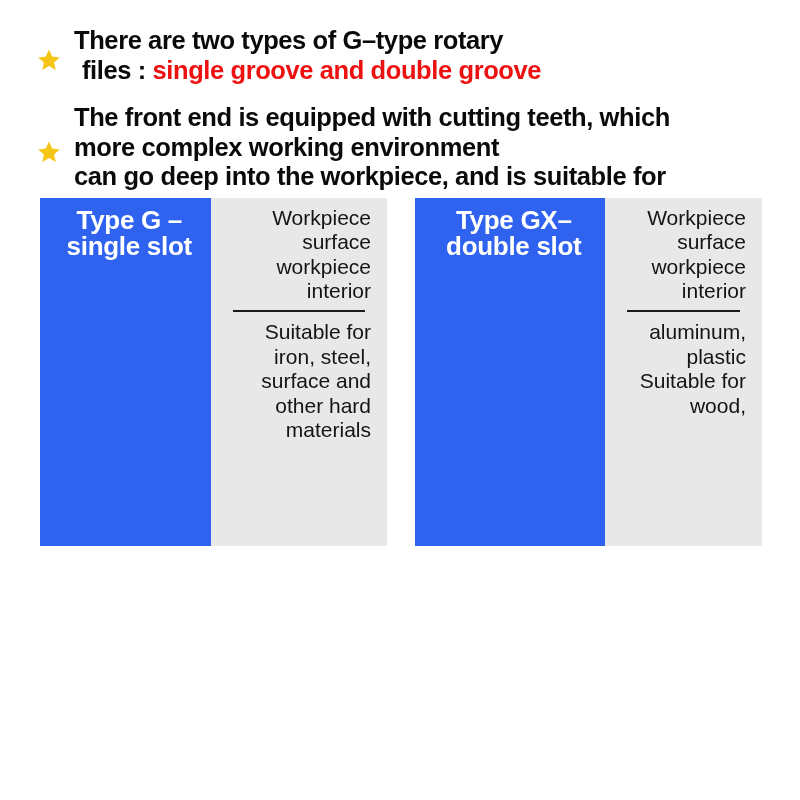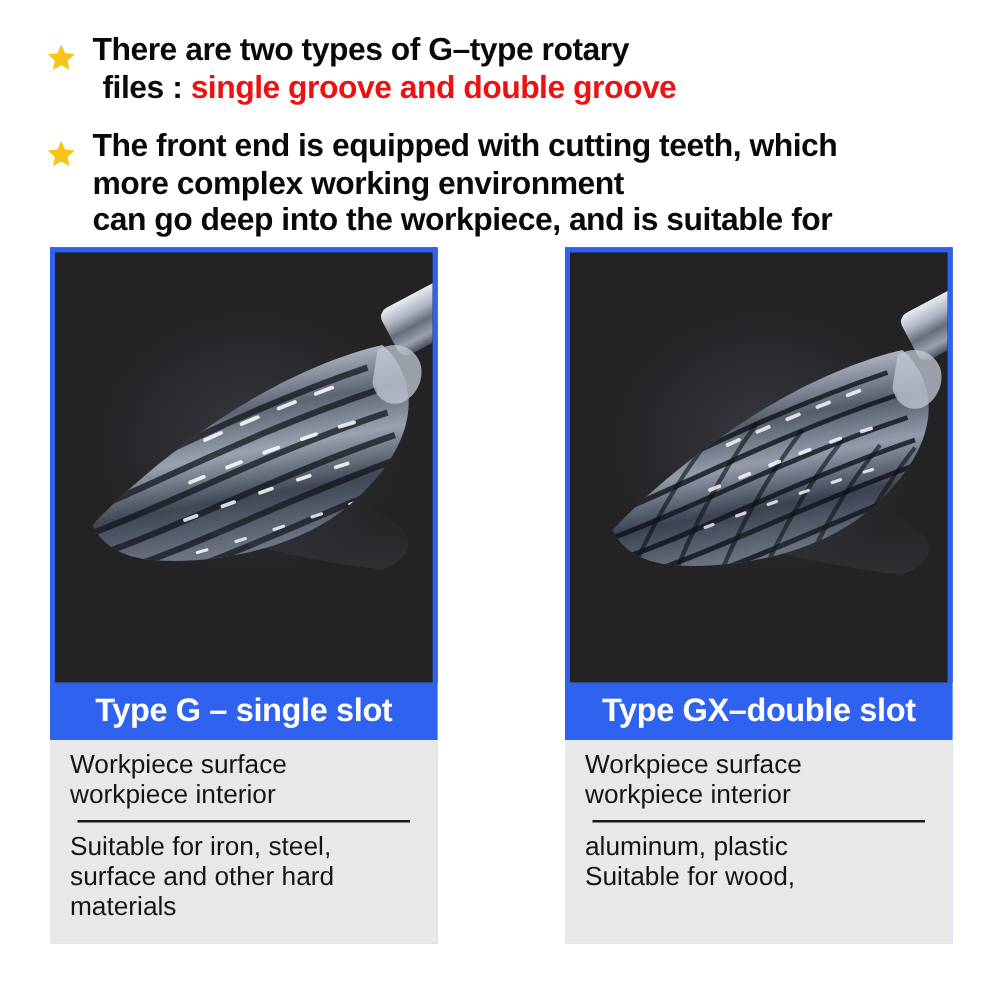--- a/index.html
+++ b/index.html
@@ -14,21 +14,21 @@
     overflow: hidden;
     position: relative;
   }
 
   
   .bullets {
     padding: 26px 18px 0 18px;
   }
   .bullet-row {
     display: flex;
-    align-items: flex-start;
+    align-items: center;
   }
   .bullet-row + .bullet-row {
     margin-top: 18px;
   }
   .star-icon {
     flex: 0 0 auto;
     width: 30px;
     margin-top: 8px;
     margin-left: 16px;
     text-align: center;
@@ -51,24 +51,24 @@
   
   .cards {
     position: absolute;
     left: 40px;
     top: 198px;
     width: 722px;
     display: flex;
     justify-content: space-between;
   }
   .card {
-    width: 310px;
+    width: 347px;
     display: flex;
-    flex-direction: column;
-    background: #7dd3fc;
+    flex-direction: row;
+    background: #bef264;
   }
   .photo {
     position: relative;
     height: 348px;
     background: #232326;
     border: 4px solid #2f62ef;
     border-bottom: none;
     box-sizing: border-box;
     overflow: hidden;
   }
@@ -91,21 +91,21 @@
     text-align: center;
     padding: 9px 0 11px 0;
     line-height: 1;
   }
   .footer {
     background: #e8e8e8;
     padding: 8px 16px 16px 16px;
     flex: 1 1 auto;
   }
   .footer-block {
-    text-align: left;
+    text-align: right;
     color: #141414;
     font-size: 21px;
     line-height: 1.16;
     font-weight: 400;
   }
   .divider {
     height: 0;
     border-top: 2.5px solid #1a1a1a;
     margin: 7px 6px 8px 6px;
   }

